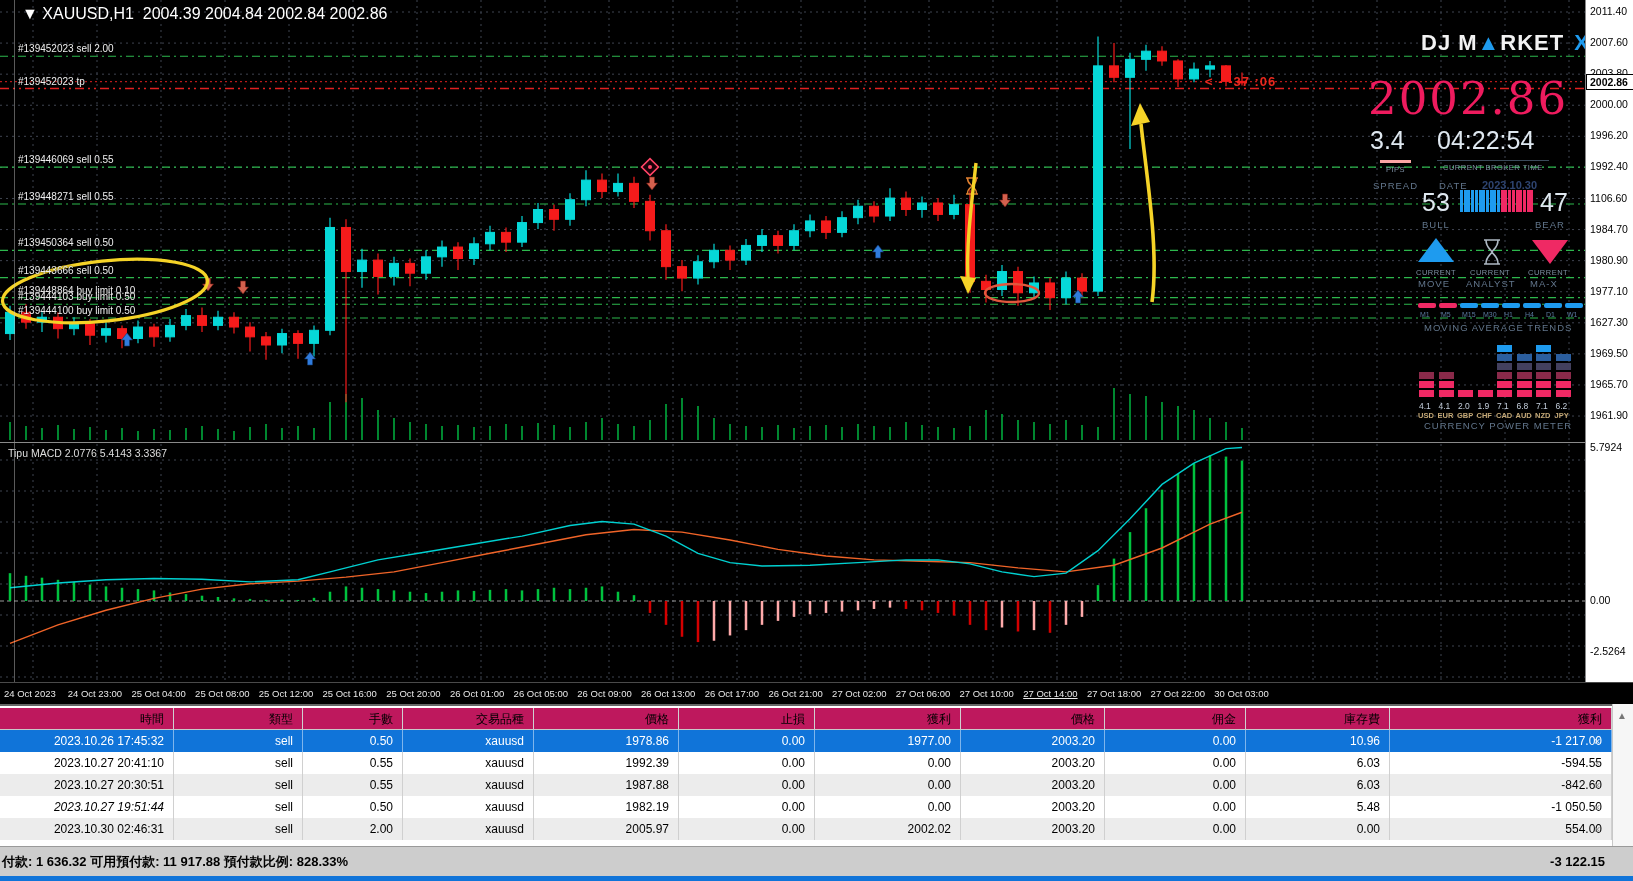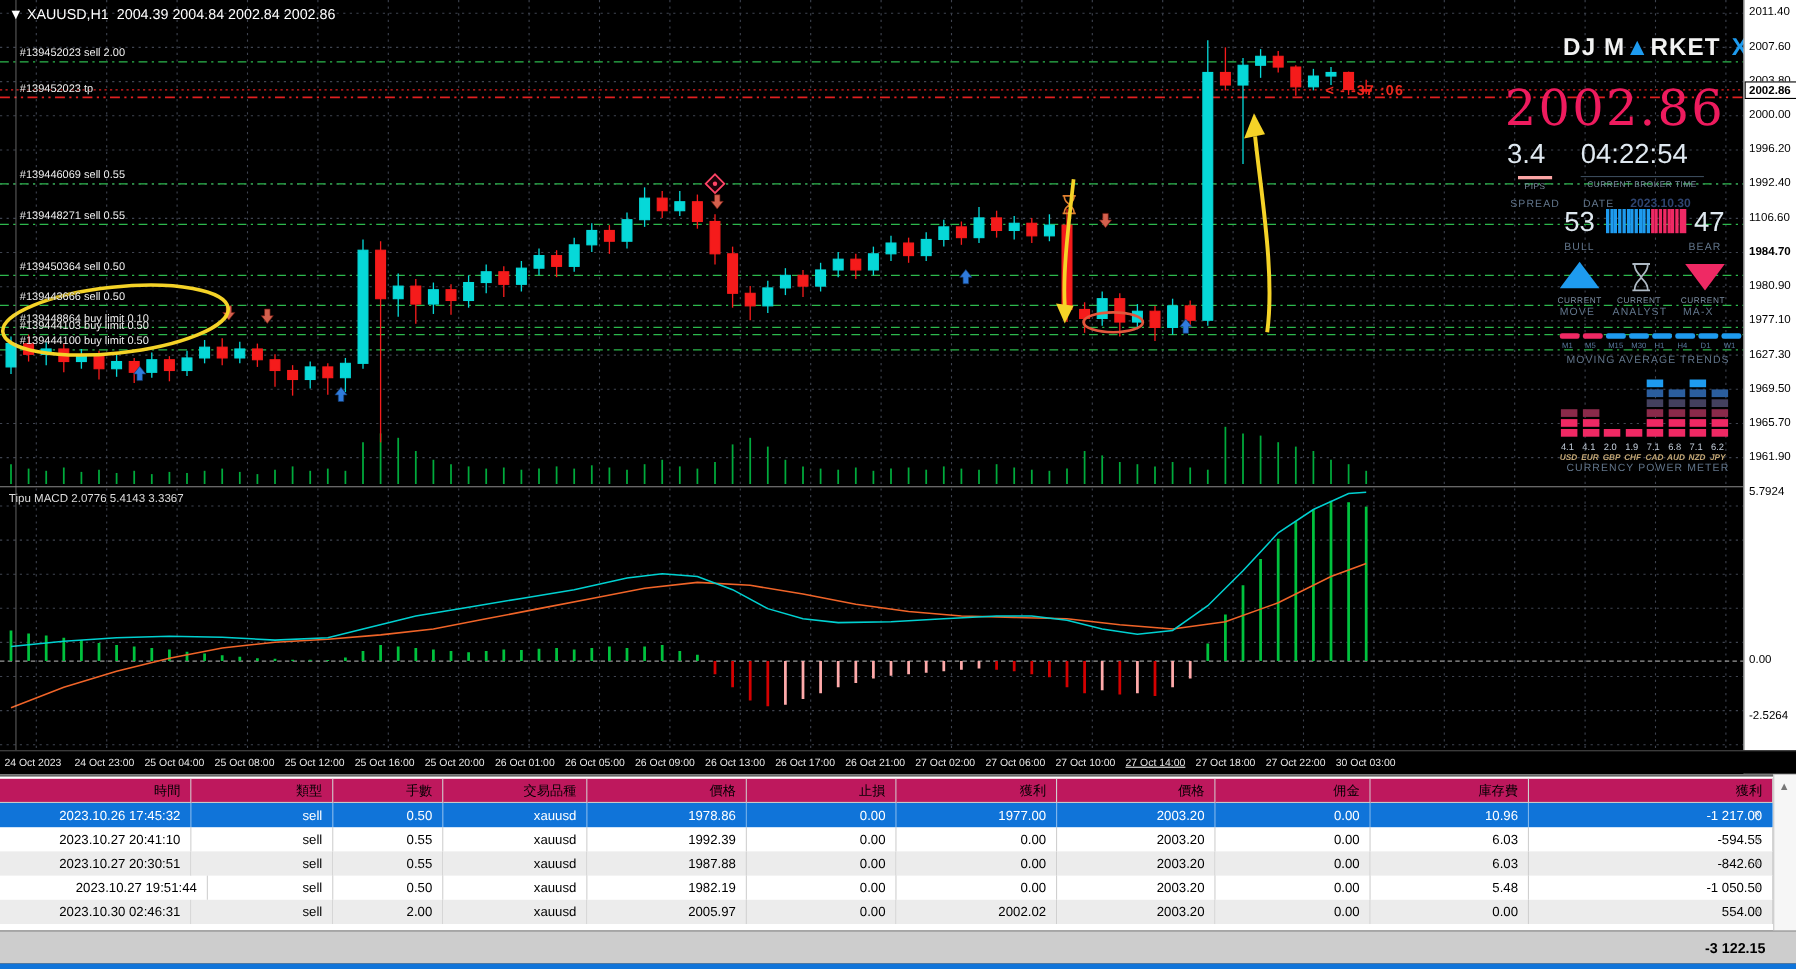--- a/index.html
+++ b/index.html
@@ -1,21 +1,21 @@
 <!DOCTYPE html>
 <html><head>
 <meta charset="utf-8">
 <style>
   html,body{margin:0;padding:0;background:#222;}
   *{box-sizing:border-box;}
   .screen{position:relative;width:1633px;height:881px;background:#000;overflow:hidden;
           font-family:"Liberation Sans","DejaVu Sans",sans-serif;}
   .abs{position:absolute;}
   
-  .sym-title{left:8px;top:5px;color:#fff;font-size:13px;white-space:pre;text-align:right;}
+  .sym-title{left:22px;top:5px;color:#fff;font-size:16px;white-space:pre;text-align:right;}
   .order-label{position:absolute;left:18px;color:#eee;font-size:10px;white-space:nowrap;text-shadow:0 0 2px #000;}
   .macd-title{left:8px;top:447px;color:#ddd;font-size:10.5px;}
   .tp-count{left:1205px;top:74px;color:#e8281e;font-size:13px;font-weight:bold;letter-spacing:1px;}
   
   .axis{left:1585px;top:0;width:48px;height:703px;background:#fff;border-left:1px solid #888;}
   .axis-label{position:absolute;left:4px;color:#000;font-size:10.5px;white-space:nowrap;}
   .cur-tag{position:absolute;left:0px;width:48px;background:#fff;border:1px solid #000;color:#000;
            font-size:10.5px;font-weight:bold;text-align:left;padding:1px 0 1px 3px;}
   
   .timebar{left:0;top:682px;width:1633px;height:21px;background:#000;border-top:1px solid #4a4a4a;}
@@ -27,21 +27,21 @@
   .logo .tri{color:#1e9bef;}
   .bigprice{font-family:"DejaVu Serif","Liberation Serif",serif;font-size:45px;color:#ee1b5e;letter-spacing:2px;}
   .midnum{font-size:25px;color:#dfe8f0;font-weight:400;}
   .lbl-tiny{font-size:7.5px;color:#7d8fa3;letter-spacing:.5px;}
   .lbl-small{font-size:9.5px;color:#62768c;letter-spacing:1px;}
   .lbl-date{font-size:11px;color:#2e4470;font-weight:bold;}
   .seg{position:absolute;width:3px;height:22px;}
   .tfseg{position:absolute;height:5px;border-radius:2px;}
   .tflbl{position:absolute;font-size:7px;color:#5a7aa0;}
   .pwr-val{position:absolute;font-size:8.5px;color:#c3cedb;}
-  .pwr-code{position:absolute;font-size:7.5px;color:#c4a876;font-weight:bold;font-style:italic;}
+  .pwr-code{position:absolute;font-size:7.5px;color:#c4a876;font-weight:bold;}
   .pwr-seg{position:absolute;width:15px;height:7px;}
   
   .tbl{left:0;top:704px;width:1633px;height:142px;background:#fff;border-top:2px solid #666;}
   .cell{position:absolute;font-size:12px;color:#000;text-align:right;padding-right:9px;overflow:hidden;
         white-space:nowrap;border-right:1px solid #d0d0d0;line-height:22px;height:22px;}
   .hdr .cell{background:#be185d;border-bottom:1px solid #c8c8c8;}
   .row-sel .cell{background:#1074d9;color:#fff;border-right:1px solid #7fb5ec;}
   .row-alt .cell{background:#ececec;}
   .closex{position:absolute;font-size:11px;color:#9a9a9a;cursor:pointer;}
   .statusbar{left:0;top:846px;width:1633px;height:30px;background:#cdcdcd;border-top:1px solid #9a9a9a;
@@ -602,21 +602,21 @@
   </div>
 
   <div class="abs axis" id="price-axis">
       <div class="axis-label" style="top: 5px;">2011.40</div>
       <div class="axis-label" style="top: 36.0141px;">2007.60</div>
       <div class="axis-label" style="top: 67.0283px;">2003.80</div>
       <div class="axis-label" style="top: 98.0424px;">2000.00</div>
       <div class="axis-label" style="top: 129.057px;">1996.20</div>
       <div class="axis-label" style="top: 160.071px;">1992.40</div>
       <div class="axis-label" style="top: 191.901px;">1106.60</div>
-      <div class="axis-label" style="top: 222.915px; font-weight: bold;">1984.70</div>
+      <div class="axis-label" style="top: 222.915px;">1984.70</div>
       <div class="axis-label" style="top: 253.929px;">1980.90</div>
       <div class="axis-label" style="top: 284.943px;">1977.10</div>
       <div class="axis-label" style="top: 315.958px;">1627.30</div>
       <div class="axis-label" style="top: 346.972px;">1969.50</div>
       <div class="axis-label" style="top: 377.986px;">1965.70</div>
       <div class="axis-label" style="top: 409px;">1961.90</div>
       <div class="cur-tag" style="top: 73.7002px;">2002.86</div>
       <div class="axis-label" style="top: 440.501px;">5.7924</div>
       <div class="axis-label" style="top: 594px;">0.00</div>
       <div class="axis-label" style="top: 645px;">-2.5264</div>
@@ -695,21 +695,21 @@
         <div class="cell" style="left: 534px; top: 68px; width: 145px;">1987.88</div>
         <div class="cell" style="left: 679px; top: 68px; width: 136px;">0.00</div>
         <div class="cell" style="left: 815px; top: 68px; width: 146px;">0.00</div>
         <div class="cell" style="left: 961px; top: 68px; width: 144px;">2003.20</div>
         <div class="cell" style="left: 1105px; top: 68px; width: 141px;">0.00</div>
         <div class="cell" style="left: 1246px; top: 68px; width: 144px;">6.03</div>
         <div class="cell" style="left: 1390px; top: 68px; width: 222px;">-842.60</div>
       </div>
       <div class="closex" style="left: 1594px; top: 68px; line-height: 22px;">×</div>
       <div class="">
-        <div class="cell" style="left: 0px; top: 90px; width: 189px;">2023.10.27 19:51:44</div>
+        <div class="cell" style="left: 0px; top: 90px; width: 174px; font-style: italic;">2023.10.27 19:51:44</div>
         <div class="cell" style="left: 174px; top: 90px; width: 129px;">sell</div>
         <div class="cell" style="left: 303px; top: 90px; width: 100px;">0.50</div>
         <div class="cell" style="left: 403px; top: 90px; width: 131px;">xauusd</div>
         <div class="cell" style="left: 534px; top: 90px; width: 145px;">1982.19</div>
         <div class="cell" style="left: 679px; top: 90px; width: 136px;">0.00</div>
         <div class="cell" style="left: 815px; top: 90px; width: 146px;">0.00</div>
         <div class="cell" style="left: 961px; top: 90px; width: 144px;">2003.20</div>
         <div class="cell" style="left: 1105px; top: 90px; width: 141px;">0.00</div>
         <div class="cell" style="left: 1246px; top: 90px; width: 144px;">5.48</div>
         <div class="cell" style="left: 1390px; top: 90px; width: 222px;">-1 050.50</div>
@@ -728,16 +728,17 @@
         <div class="cell" style="left: 1246px; top: 112px; width: 144px;">0.00</div>
         <div class="cell" style="left: 1390px; top: 112px; width: 222px;">554.00</div>
       </div>
       <div class="closex" style="left: 1594px; top: 112px; line-height: 22px;">×</div>
     </div>
   <div class="abs scrollstrip">
     <div class="scroll-up">▲</div>
   </div>
 
   <div class="abs statusbar">
+    <span style="position:absolute;left:2px">付款: 1 636.32  可用預付款: 11 917.88  預付款比例: 828.33%</span>
     <span style="position:absolute;right:28px">-3 122.15</span>
   </div>
   <div class="abs bottomblue"></div>
 </div>
 
 </body></html>

